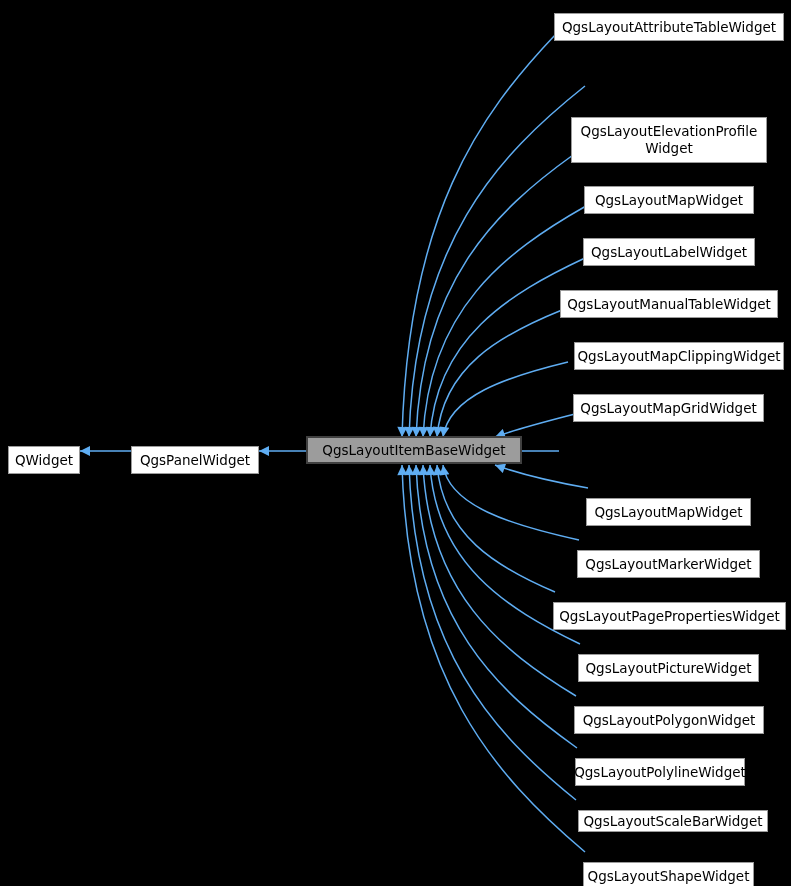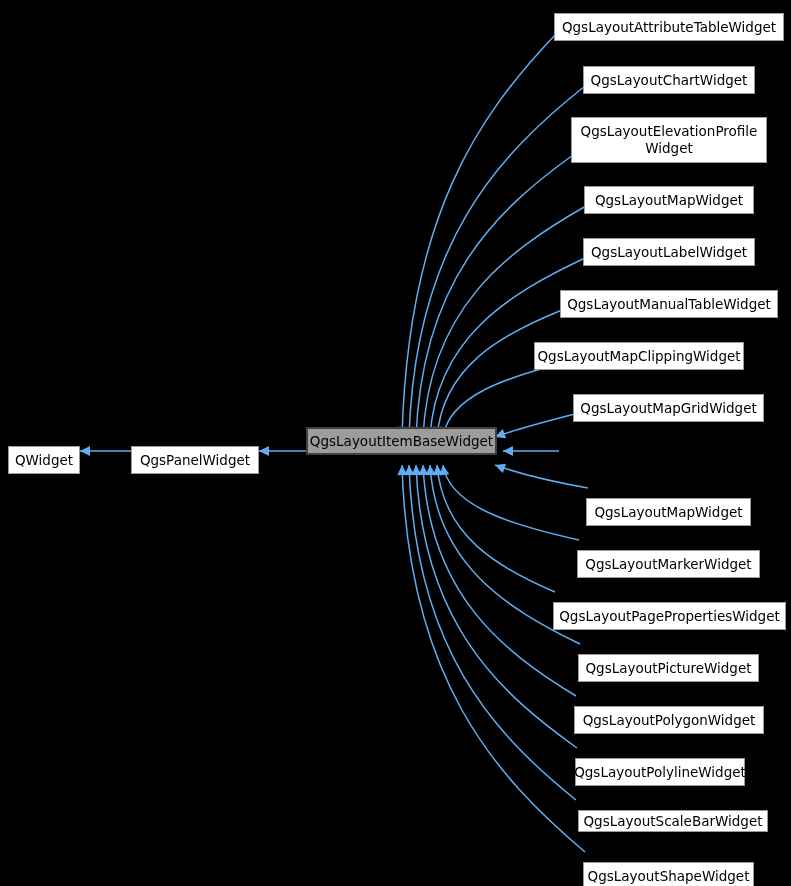--- a/index.html
+++ b/index.html
@@ -65,44 +65,41 @@
     <path class="edge" marker-start="url(#arrowhead)" d="M409,465 C415,649 493,733 576,800"></path>
     <path class="edge" marker-start="url(#arrowhead)" d="M402,465 C408,678 494,775 585,852"></path>
   </svg>
 
   <div class="node" style="left:8px;top:437px;width:72px;height:28px">
     <span>QWidget</span>
   </div>
   <div class="node" style="left:131px;top:437px;width:128px;height:28px">
     <span>QgsPanelWidget</span>
   </div>
-  <div class="node highlight" style="left:306px;top:418px;width:191px;height:28px">
+  <div class="node highlight" style="left:306px;top:427px;width:216px;height:28px">
     <span>QgsLayoutItemBaseWidget</span>
   </div>
 
   <div class="node" style="left:554px;top:4px;width:230px;height:28px">
     <span>QgsLayoutAttributeTableWidget</span>
-  </div>
-  <div class="node" style="left:583px;top:57px;width:172px;height:28px">
-    <span>QgsLayoutChartWidget</span>
   </div>
   <div class="node" style="left:571px;top:108px;width:196px;height:46px">
     <span>QgsLayoutElevationProfile</span>
     <span>Widget</span>
   </div>
   <div class="node" style="left:584px;top:177px;width:170px;height:28px">
     <span>QgsLayoutMapWidget</span>
   </div>
   <div class="node" style="left:583px;top:229px;width:172px;height:28px">
     <span>QgsLayoutLabelWidget</span>
   </div>
   <div class="node" style="left:560px;top:281px;width:218px;height:28px">
     <span>QgsLayoutManualTableWidget</span>
   </div>
-  <div class="node" style="left:534px;top:333px;width:210px;height:28px">
+  <div class="node" style="left:574px;top:333px;width:210px;height:28px">
     <span>QgsLayoutMapClippingWidget</span>
   </div>
   <div class="node" style="left:573px;top:385px;width:191px;height:28px">
     <span>QgsLayoutMapGridWidget</span>
   </div>
   <div class="node" style="left:577px;top:541px;width:183px;height:28px">
     <span>QgsLayoutMarkerWidget</span>
   </div>
   <div class="node" style="left:586px;top:489px;width:165px;height:28px">
     <span>QgsLayoutMapWidget</span>

